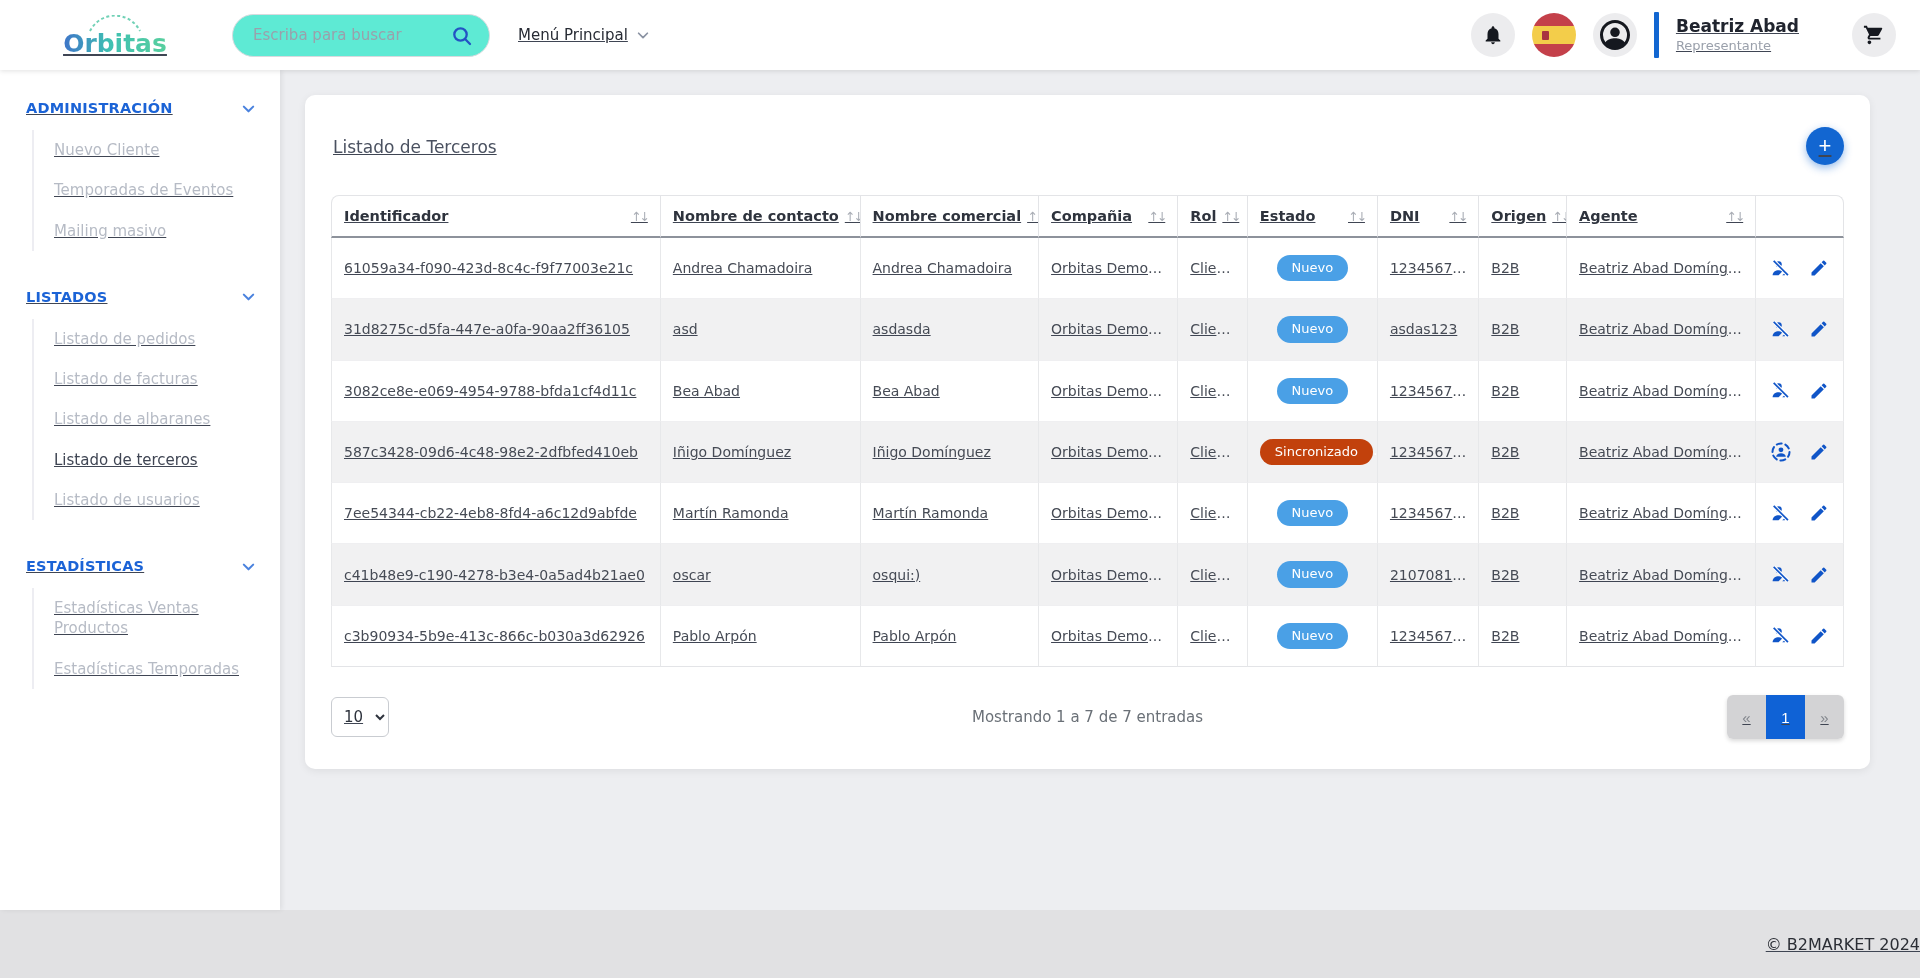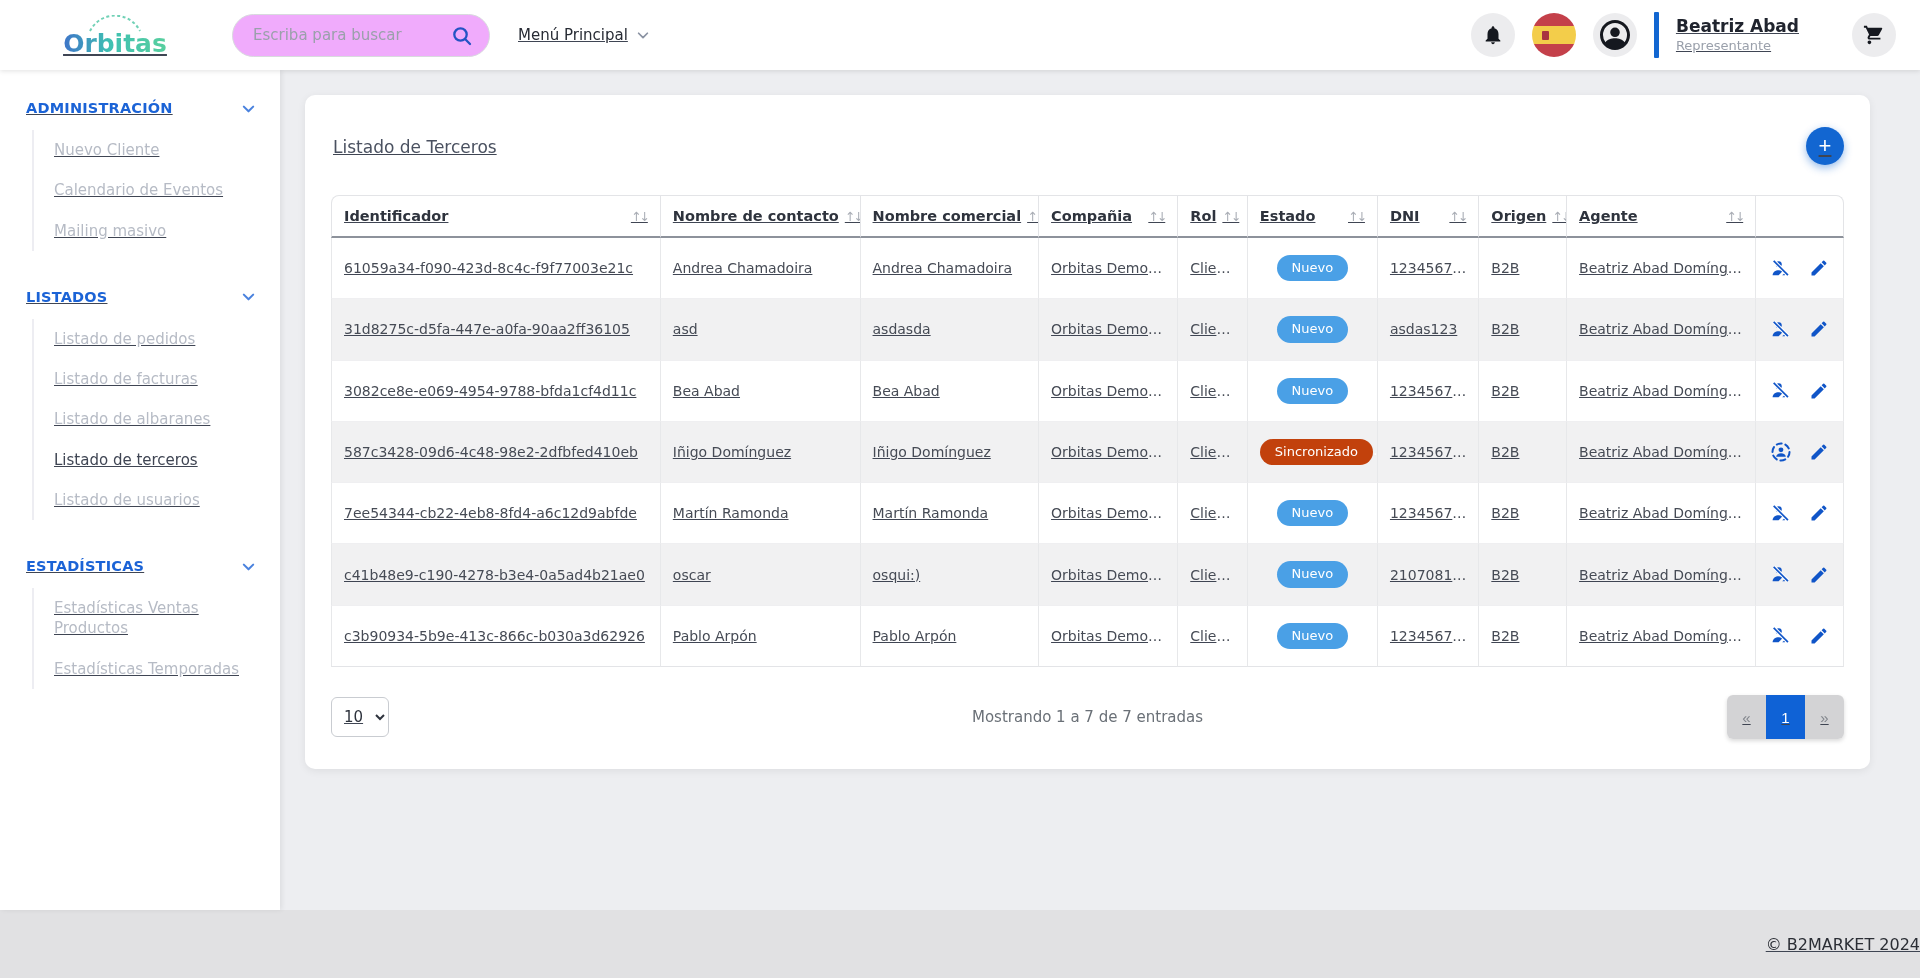--- a/index.html
+++ b/index.html
@@ -11,21 +11,21 @@
   .topbar { height:70px; background:#fff; display:flex; align-items:center;
             box-shadow:0 1px 5px rgba(0,0,0,.12); position:relative; z-index:5; padding:0 24px 0 60px; }
   .logo { display:flex; flex-direction:column; align-items:center; cursor:pointer; width:110px; }
   .logo svg.arc { display:block; margin-bottom:-2px; }
   .logo-text { font-size:25px; font-weight:bold; letter-spacing:0;
                background:linear-gradient(90deg,#3e74c9 0%,#3fc0b2 45%,#58cf9e 100%);
                -webkit-background-clip:text; background-clip:text; color:transparent; line-height:1; }
   .search { position:relative; margin-left:62px; }
   .search input { width:258px; height:43px; border:1px solid #d8dade; border-radius:22px;
                   padding:0 48px 0 20px; font-size:15px; color:#3f4553; outline:none;
-                  font-family:inherit; background:#f0abfc; }
+                  font-family:inherit; background:#5eead4; }
   .search input::placeholder { color:#9aa0ab; }
   .search .search-btn { position:absolute; right:16px; top:10px; width:24px; height:24px;
                         border:none; background:none; cursor:pointer; }
   .main-menu { display:flex; align-items:center; gap:8px; margin-left:28px; cursor:pointer;
                font-size:15px; color:#272b34; }
   .topbar-right { margin-left:auto; display:flex; align-items:center; gap:17px; }
   .circle-btn { width:44px; height:44px; border-radius:50%; background:#ececee; border:none;
                 display:flex; align-items:center; justify-content:center; cursor:pointer; overflow:hidden; position:relative; }
   .flag-es { background:linear-gradient(180deg,#c4404a 0%,#c4404a 30%,#f3cd4a 30%,#f3cd4a 70%,#c4404a 70%,#c4404a 100%); }
   .flag-es::after { content:""; position:absolute; left:10px; top:18px; width:7px; height:9px;
@@ -160,21 +160,21 @@
     <aside class="sidebar" id="sidebar">
         <div class="side-section">
      <div class="side-title">
        <span>ADMINISTRACIÓN</span>
             <svg width="15" height="15" viewBox="0 0 16 16" fill="none" stroke="#4a82de" stroke-width="2.2" stroke-linecap="round" stroke-linejoin="round">
               <polyline points="3,6 8,11 13,6"></polyline>
             </svg>
      </div>
      <div class="side-items">
             <div class="side-item">Nuevo Cliente</div>
-            <div class="side-item">Calendario de Eventos</div>
+            <div class="side-item">Temporadas de Eventos</div>
             <div class="side-item">Mailing masivo</div>
           </div>
         </div>
         <div class="side-section">
      <div class="side-title">
        <span>LISTADOS</span>
             <svg width="15" height="15" viewBox="0 0 16 16" fill="none" stroke="#4a82de" stroke-width="2.2" stroke-linecap="round" stroke-linejoin="round">
               <polyline points="3,6 8,11 13,6"></polyline>
             </svg>
      </div>

